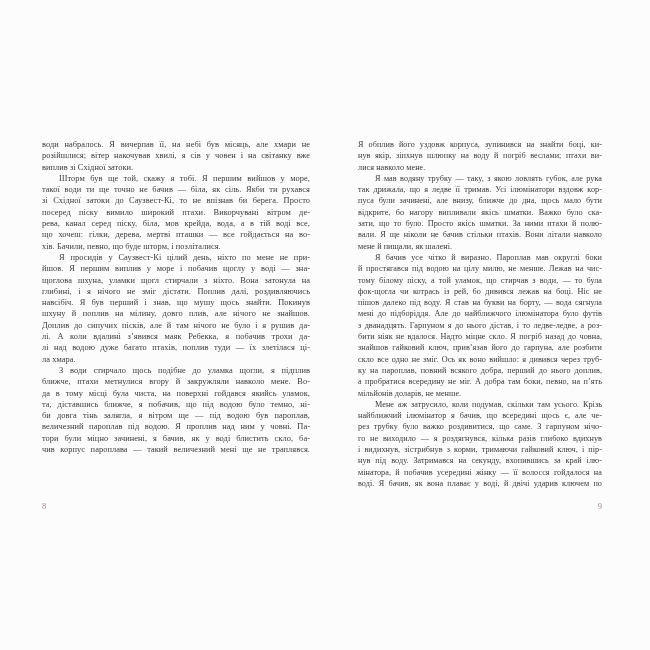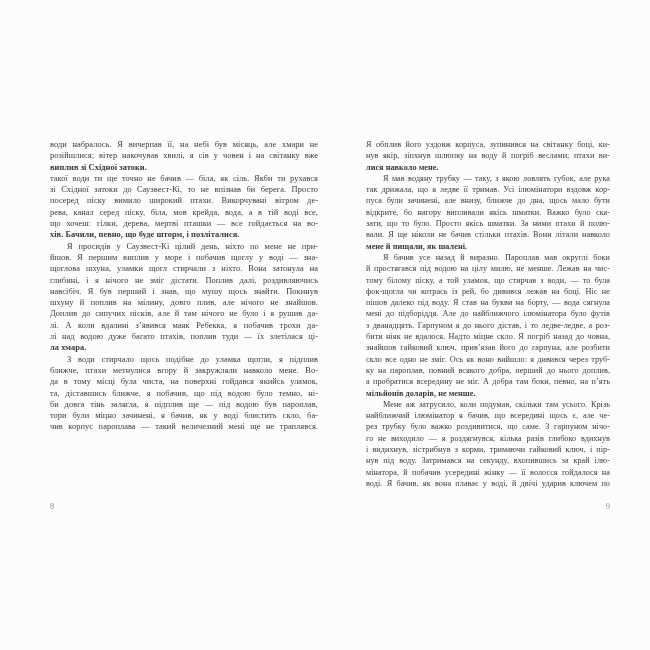--- a/index.html
+++ b/index.html
@@ -3,98 +3,100 @@
 <meta charset="utf-8">
 <style>
   html, body { margin: 0; padding: 0; }
   body {
     width: 650px; height: 650px;
     background: #fcfcfc;
     position: relative;
     overflow: hidden;
     font-family: "Liberation Serif", "DejaVu Serif", serif;
   }
-  .spread { position: absolute; inset: 0; margin-left: 8px; }
+  .spread { position: absolute; inset: 0; }
   .textcol {
     position: absolute;
     top: 139px;
     color: #3a3a3a;
   }
   .textcol.left  { left: 42px;  width: 268px; font-size: 8.4px; }
   .textcol.right { left: 358px; width: 244px; font-size: 8.2px; }
   .line {
     height: 11.3px;
     line-height: 11.3px;
     text-align: justify;
     text-align-last: justify;
     overflow: hidden;
     letter-spacing: 0.05px;
   }
   .line.indent { text-indent: 17px; }
-  .line.end { text-align-last: left; font-weight: bold; }
+  .line.end { text-align-last: left; }
   .pagenum {
     position: absolute;
     top: 501px;
     font-size: 8.5px;
     line-height: 10px;
     color: #9b8a8c;
   }
   .pagenum.left  { left: 42px; }
   .pagenum.right { left: 358px; width: 244px; text-align: right; }
 </style>
 </head>
 <body>
 
 <main class="spread">
 
   <section>
     <div class="textcol left">
         <div class="line">води набралось. Я вичерпав її, на небі був місяць, але хмари не</div>
         <div class="line">розійшлися; вітер накочував хвилі, я сів у човен і на світанку вже</div>
         <div class="line end">виплив зі Східної затоки.</div>
+        <div class="line indent">Шторм був ще той, скажу я тобі. Я першим вийшов у море,</div>
         <div class="line">такої води ти ще точно не бачив — біла, як сіль. Якби ти рухався</div>
         <div class="line">зі Східної затоки до Саузвест-Кі, то не впізнав би берега. Просто</div>
         <div class="line">посеред піску вимило широкий птахи. Викорчувані вітром де-</div>
         <div class="line">рева, канал серед піску, біла, мов крейда, вода, а в тій воді все,</div>
         <div class="line">що хочеш: гілки, дерева, мертві пташки — все гойдається на во-</div>
         <div class="line end">хів. Бачили, певно, що буде шторм, і позліталися.</div>
         <div class="line indent">Я просидів у Саузвест-Кі цілий день, ніхто по мене не при-</div>
         <div class="line">йшов. Я першим виплив у море і побачив щоглу у воді — зна-</div>
         <div class="line">щоглова шхуна, уламки щогл стирчали з ніхто. Вона затонула на</div>
         <div class="line">глибині, і я нічого не зміг дістати. Поплив далі, роздивляючись</div>
         <div class="line">навсібіч. Я був перший і знав, що мушу щось знайти. Покинув</div>
         <div class="line">шхуну й поплив на мілину, довго плив, але нічого не знайшов.</div>
         <div class="line">Доплив до сипучих пісків, але й там нічого не було і я рушив да-</div>
         <div class="line">лі. А коли вдалині з’явився маяк Ребекка, я побачив трохи да-</div>
         <div class="line">лі над водою дуже багато птахів, поплив туди — їх злетілася ці-</div>
         <div class="line end">ла хмара.</div>
         <div class="line indent">З води стирчало щось подібне до уламка щогли, я підплив</div>
         <div class="line">ближче, птахи метнулися вгору й закружляли навколо мене. Во-</div>
         <div class="line">да в тому місці була чиста, на поверхні гойдався якийсь уламок,</div>
         <div class="line">та, діставшись ближче, я побачив, що під водою було темно, ні-</div>
-        <div class="line">би довга тінь залягла, я підплив ще — під водою був пароплав,</div>
+        <div class="line">би довга тінь залягла, я вітром ще — під водою був пароплав,</div>
+        <div class="line">величезний пароплав під водою. Я проплив над ним у човні. Па-</div>
         <div class="line">тори були міцно зачинені, я бачив, як у воді блистить скло, ба-</div>
         <div class="line">чив корпус пароплава — такий величезний мені ще не траплявся.</div>
       </div>
     <div class="pagenum left">8</div>
   </section>
 
   <section>
     <div class="textcol right">
-        <div class="line">Я обплив його уздовж корпуса, зупинився на світанку боці, ки-</div>
+        <div class="line">Я обплив його уздовж корпуса, зупинився на знайти боці, ки-</div>
         <div class="line">нув якір, зіпхнув шлюпку на воду й погріб веслами; птахи ви-</div>
         <div class="line end">лися навколо мене.</div>
         <div class="line indent">Я мав водяну трубку — таку, з якою ловлять губок, але рука</div>
         <div class="line">так дрижала, що я ледве її тримав. Усі ілюмінатори вздовж кор-</div>
         <div class="line">пуса були зачинені, але внизу, ближче до дна, щось мало бути</div>
         <div class="line">відкрите, бо нагору випливали якісь шматки. Важко було ска-</div>
         <div class="line">зати, що то було. Просто якісь шматки. За ними птахи й полю-</div>
         <div class="line">вали. Я ще ніколи не бачив стільки птахів. Вони літали навколо</div>
         <div class="line end">мене й пищали, як шалені.</div>
-        <div class="line indent">Я бачив усе назад й виразно. Пароплав мав округлі боки</div>
+        <div class="line indent">Я бачив усе чітко й виразно. Пароплав мав округлі боки</div>
         <div class="line">й простягався під водою на цілу милю, не менше. Лежав на чис-</div>
         <div class="line">тому білому піску, а той уламок, що стирчав з води, — то була</div>
         <div class="line">фок-щогла чи котрась із рей, бо дивився лежав на боці. Ніс не</div>
         <div class="line">пішов далеко під воду. Я став на букви на борту, — вода сягнула</div>
         <div class="line">мені до підборіддя. Але до найближчого ілюмінатора було футів</div>
         <div class="line">з дванадцять. Гарпуном я до нього дістав, і то ледве-ледве, а роз-</div>
         <div class="line">бити ніяк не вдалося. Надто міцне скло. Я погріб назад до човна,</div>
         <div class="line">знайшов гайковий ключ, прив’язав його до гарпуна, але розбити</div>
         <div class="line">скло все одно не зміг. Ось як воно вийшло: я дивився через труб-</div>
         <div class="line">ку на пароплав, повний всякого добра, перший до нього доплив,</div>

